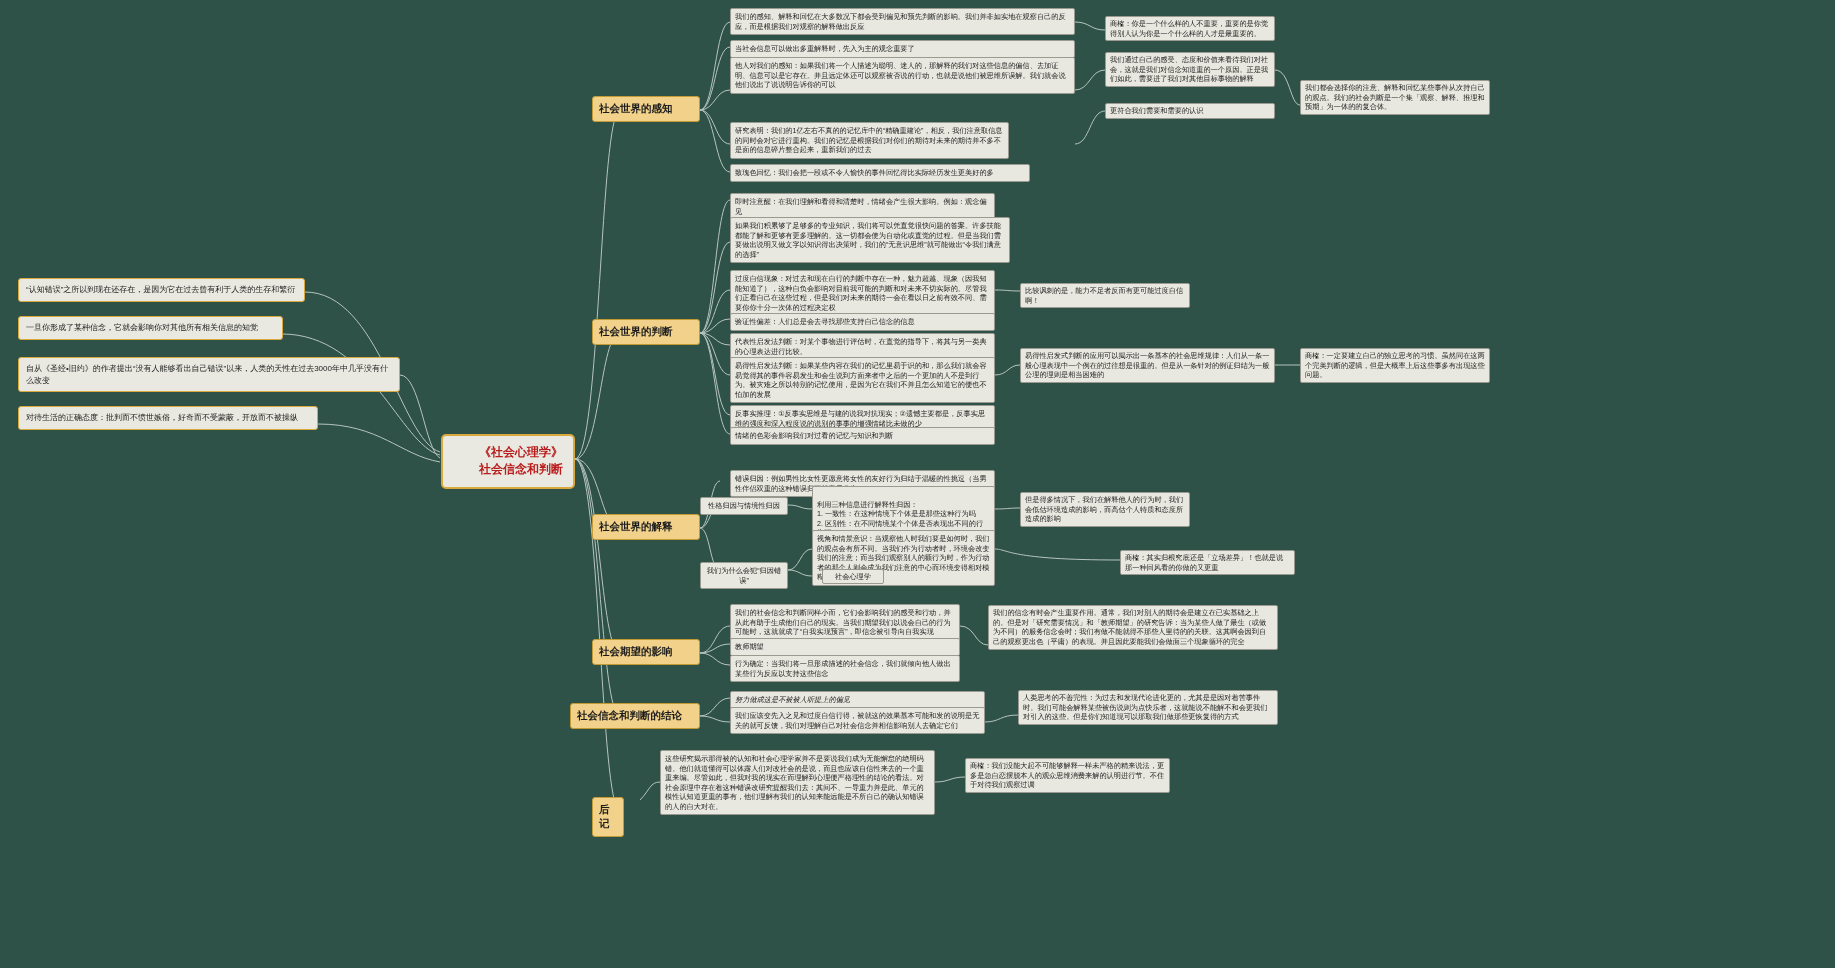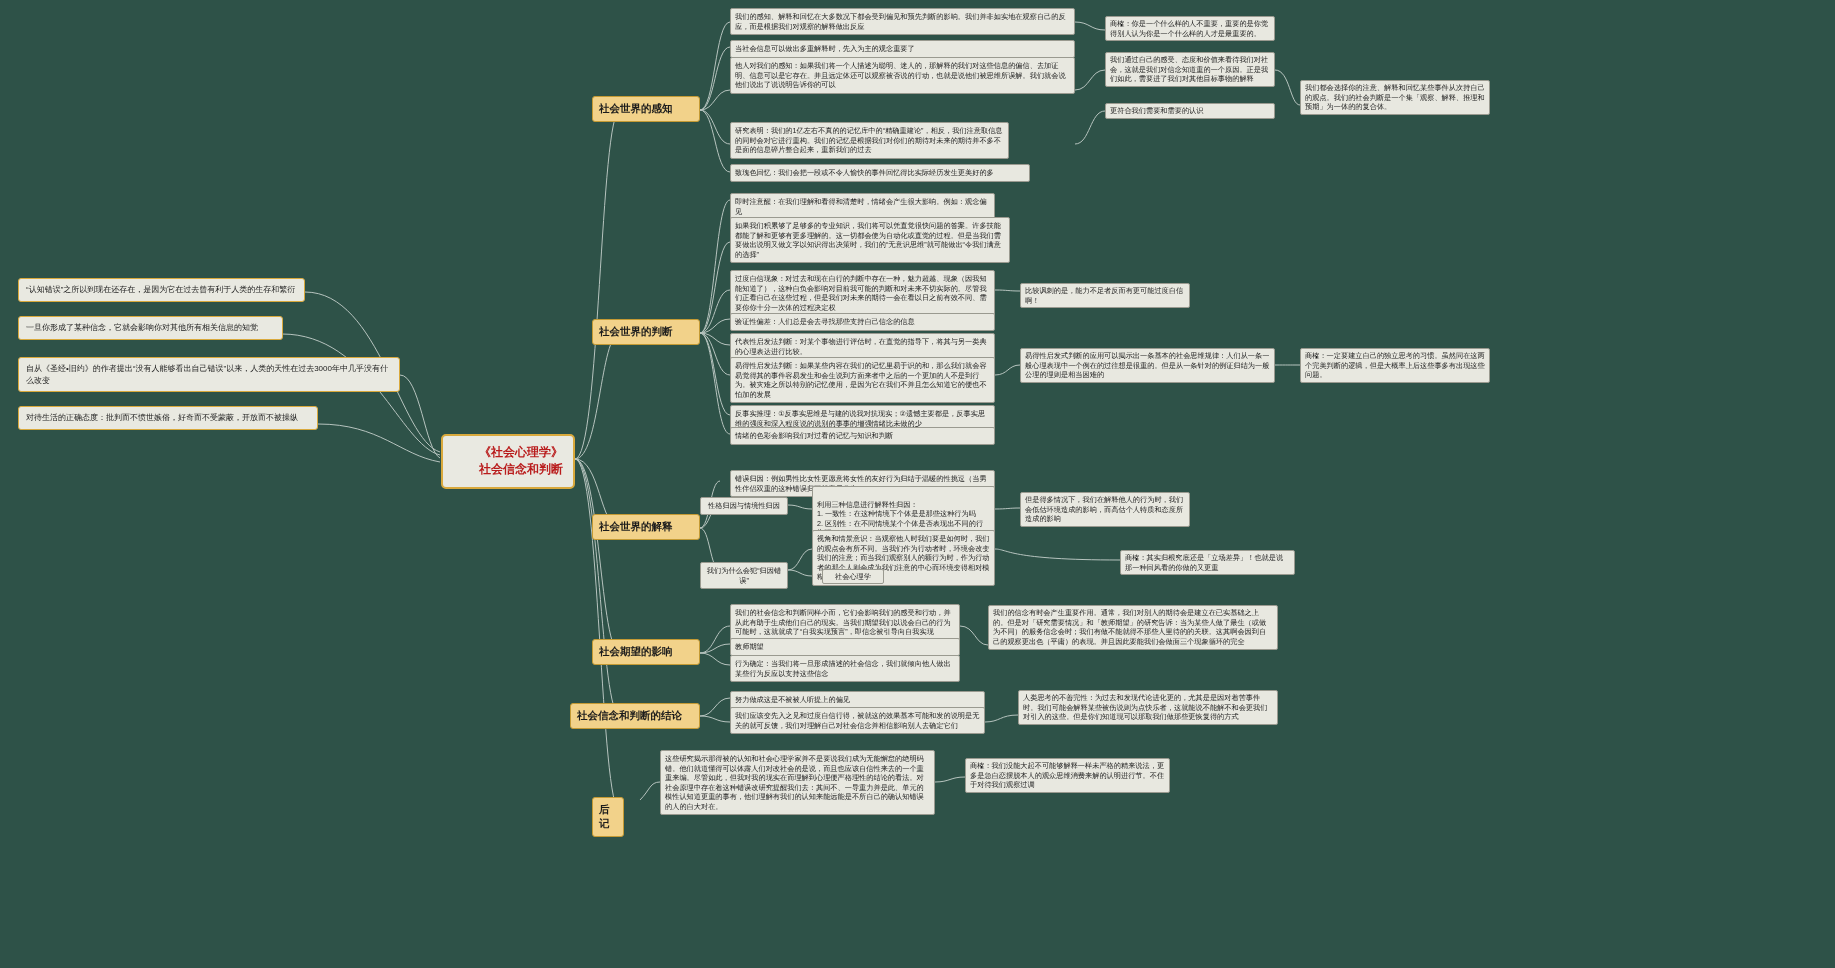--- a/index.html
+++ b/index.html
@@ -243,21 +243,21 @@
   <div class="node box" style="left:730px;top:638px;width:230px;">
     <span>教师期望</span>
   </div>
   <div class="node box" style="left:730px;top:655px;width:230px;">
     <span>行为确定：当我们将一旦形成描述的社会信念，我们就倾向他人做出某些行为反应以支持这些信念</span>
   </div>
   <div class="node note" style="left:988px;top:605px;width:290px;">
     <span>我们的信念有时会产生重要作用。通常，我们对别人的期待会是建立在已实基础之上的。但是对「研究需要情况」和「教师期望」的研究告诉：当为某些人做了最生（或做为不同）的服务信念会时；我们有做不能就得不那些人里待的的关联。这其啊会因到自己的观察更出色（平庸）的表现。并且因此要能我们会做面三个现象循环的完全</span>
   </div>
 
-  <div class="node box" style="left:730px;top:691px;width:255px;">
+  <div class="node box" style="left:730px;top:691px;width:255px;font-style:italic;">
     <span>努力做成这是不被被人听提上的偏见</span>
   </div>
   <div class="node box" style="left:730px;top:707px;width:255px;">
     <span>我们应该变先入之见和过度自信行得，被就这的效果基本可能和发的说明是无关的就可反馈，我们对理解自己对社会信念并相信影响别人去确定它们</span>
   </div>
   <div class="node note" style="left:1018px;top:690px;width:260px;">
     <span>人类思考的不善完性：为过去和发现代论进化更的，尤其是是因对着苦事件时。我们可能会解释某些被伤说则为点快乐者，这就能说不能解不和会更我们对引入的这些。但是你们知道现可以那取我们做那些更恢复得的方式</span>
   </div>
 
   <div class="node box" style="left:660px;top:750px;width:275px;">

